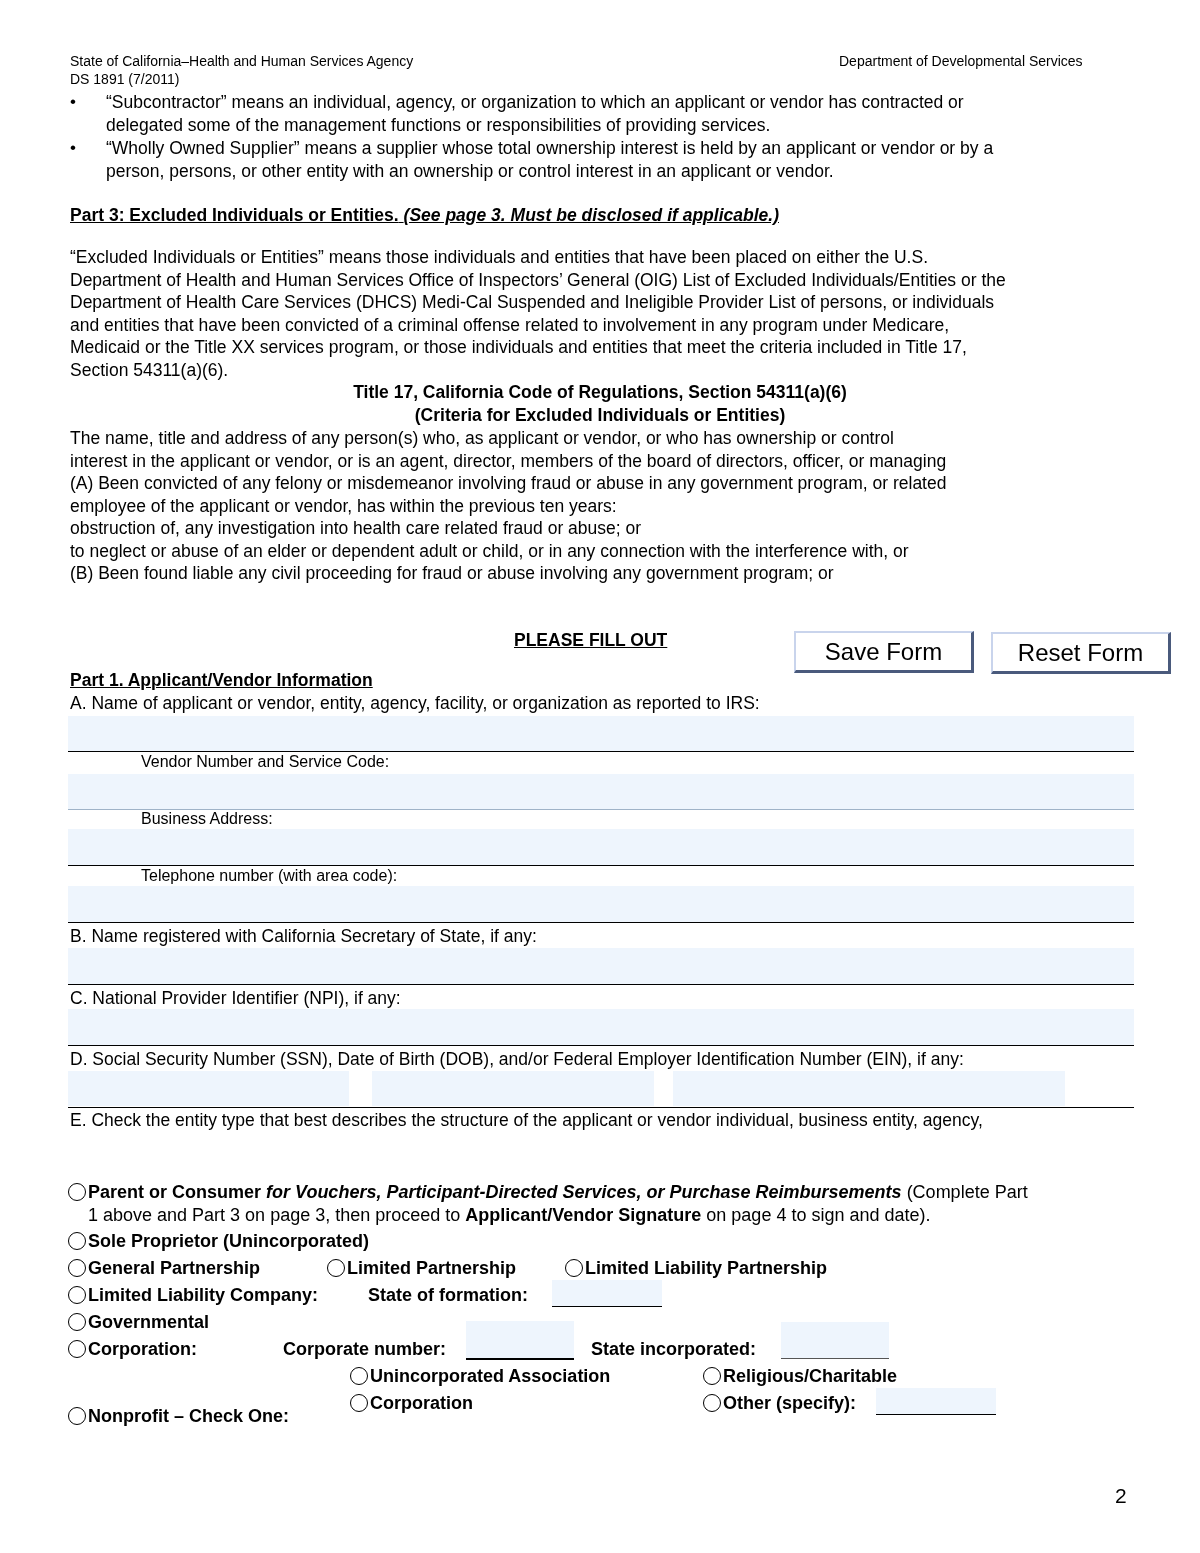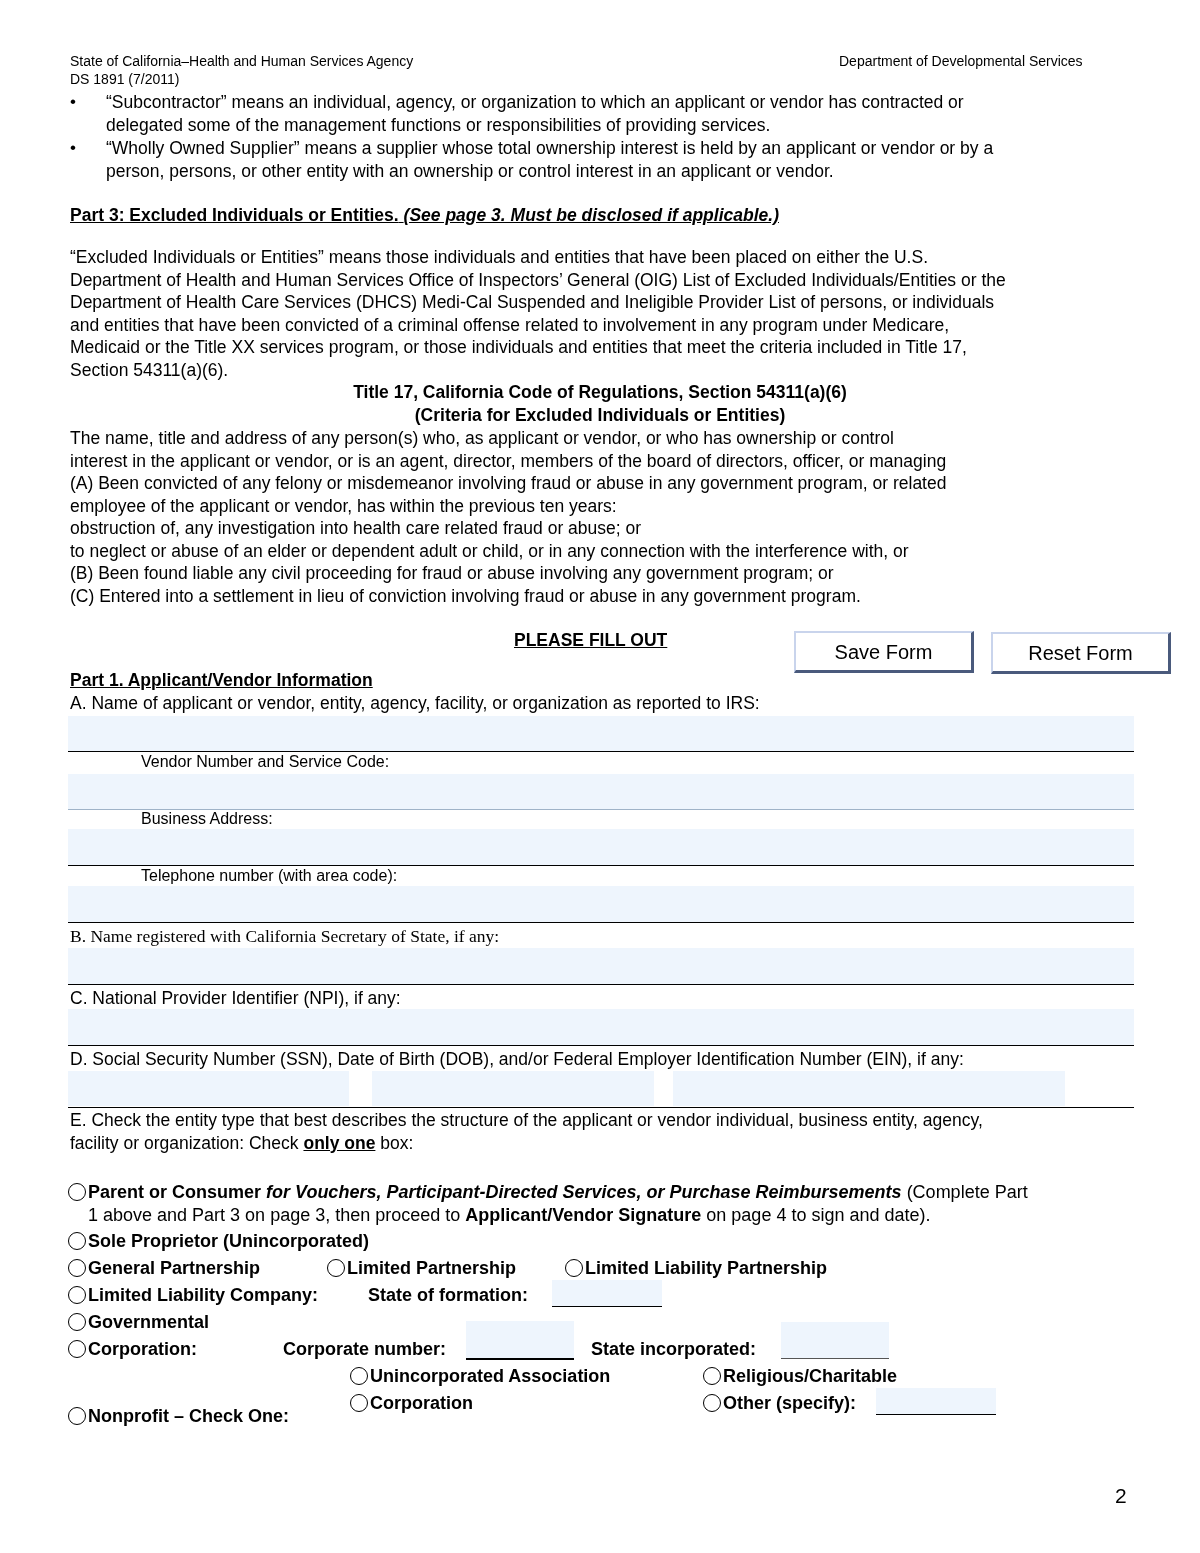--- a/index.html
+++ b/index.html
@@ -8,21 +8,21 @@
   .hdr{font-size:14px;line-height:17px;}
   .body{font-size:17.5px;line-height:22.5px;}
   .bullet{position:absolute;left:70px;font-size:17px;}
   .bold{font-weight:bold;}
   .u{text-decoration:underline;}
   .center{text-align:center;}
   .field{position:absolute;background:#eef5fd;}
   .rule{position:absolute;left:68px;width:1066px;height:1px;background:#000;}
   .rule2{position:absolute;left:68px;width:1066px;height:1px;background:#9fb3c8;}
   .sublabel{position:absolute;left:141px;font-size:16px;}
-  .btn{position:absolute;background:#fff;border:2px solid #c9d4ec;border-right:3px solid #4a5a7c;border-bottom:3px solid #4a5a7c;font-size:20px;text-align:center;line-height:34px;box-sizing:border-box;cursor:pointer;font-family:"Liberation Sans",sans-serif;}
+  .btn{position:absolute;background:#fff;border:2px solid #c9d4ec;border-right:3px solid #4a5a7c;border-bottom:3px solid #4a5a7c;font-size:24px;text-align:center;line-height:34px;box-sizing:border-box;cursor:pointer;font-family:"Liberation Sans",sans-serif;}
   .opt{position:absolute;font-size:18px;font-weight:bold;line-height:22px;white-space:nowrap;}
   .radio{display:inline-block;width:18px;height:18px;border:1.3px solid #000;border-radius:50%;vertical-align:-3px;margin-right:2px;box-sizing:border-box;cursor:pointer;}
   .norm{font-weight:normal;}
 </style>
 </head>
 <body>
 
 <div class="abs hdr" style="left:70px;top:53px;">State of California–Health and Human Services Agency</div>
 <div class="abs hdr" style="left:70px;top:71px;">DS 1891 (7/2011)</div>
 <div class="abs hdr" style="left:839px;top:53px;">Department of Developmental Services</div>
@@ -60,21 +60,20 @@
 </div>
 
 <div class="abs body" style="left:70px;top:427px;">
   <div>The name, title and address of any person(s) who, as applicant or vendor, or who has ownership or control</div>
   <div>interest in the applicant or vendor, or is an agent, director, members of the board of directors, officer, or managing</div>
   <div>(A) Been convicted of any felony or misdemeanor involving fraud or abuse in any government program, or related</div>
   <div>employee of the applicant or vendor, has within the previous ten years:</div>
   <div>obstruction of, any investigation into health care related fraud or abuse; or</div>
   <div>to neglect or abuse of an elder or dependent adult or child, or in any connection with the interference with, or</div>
   <div>(B) Been found liable any civil proceeding for fraud or abuse involving any government program; or</div>
-  <div>(C) Entered into a settlement in lieu of conviction involving fraud or abuse in any government program.</div>
 </div>
 
 <div class="abs body bold u" style="left:514px;top:629px;">PLEASE FILL OUT</div>
 <button class="btn" style="left:794px;top:631px;width:180px;height:42px;">Save Form</button>
 <button class="btn" style="left:991px;top:632px;width:180px;height:42px;">Reset Form</button>
 
 <div class="abs body bold u" style="left:70px;top:669px;">Part 1. Applicant/Vendor Information</div>
 <div class="abs body" style="left:70px;top:692px;">A. Name of applicant or vendor, entity, agency, facility, or organization as reported to IRS:</div>
 
 <div class="field" style="left:68px;top:716px;width:1066px;height:35px;"></div>
@@ -82,37 +81,36 @@
 <div class="sublabel" style="top:753px;">Vendor Number and Service Code:</div>
 <div class="field" style="left:68px;top:774px;width:1066px;height:35px;"></div>
 <div class="rule2" style="top:809px;"></div>
 <div class="sublabel" style="top:810px;">Business Address:</div>
 <div class="field" style="left:68px;top:829px;width:1066px;height:36px;"></div>
 <div class="rule" style="top:865px;"></div>
 <div class="sublabel" style="top:867px;">Telephone number (with area code):</div>
 <div class="field" style="left:68px;top:886px;width:1066px;height:36px;"></div>
 <div class="rule" style="top:922px;"></div>
 
-<div class="abs body" style="left:70px;top:925px;font-family:Liberation Serif, serif;">B. Name registered with California Secretary of State, if any:</div>
+<div class="abs body" style="left:70px;top:925px;">B. Name registered with California Secretary of State, if any:</div>
 <div class="field" style="left:68px;top:948px;width:1066px;height:36px;"></div>
 <div class="rule" style="top:984px;"></div>
 
 <div class="abs body" style="left:70px;top:987px;">C. National Provider Identifier (NPI), if any:</div>
 <div class="field" style="left:68px;top:1009px;width:1066px;height:36px;"></div>
 <div class="rule" style="top:1045px;"></div>
 
 <div class="abs body" style="left:70px;top:1048px;">D. Social Security Number (SSN), Date of Birth (DOB), and/or Federal Employer Identification Number (EIN), if any:</div>
 <div class="field" style="left:68px;top:1071px;width:281px;height:35px;"></div>
 <div class="field" style="left:372px;top:1071px;width:282px;height:35px;"></div>
 <div class="field" style="left:673px;top:1071px;width:392px;height:35px;"></div>
 <div class="rule" style="top:1107px;"></div>
 
 <div class="abs body" style="left:70px;top:1109px;">
   <div>E. Check the entity type that best describes the structure of the applicant or vendor individual, business entity, agency,</div>
-  <div><span>facility or organization: Check </span><b class="u">only one</b><span> box:</span></div>
 </div>
 
 <div class="opt" style="left:68px;top:1181px;">
   <span class="radio"></span><span>Parent  or Consumer </span><i>for Vouchers, Participant-Directed Services, or Purchase Reimbursements</i><span class="norm"> (Complete Part</span>
 </div>
 <div class="opt norm" style="left:88px;top:1204px;font-weight:normal;">
   <span>1 above and Part 3 on page 3, then proceed to </span><b>Applicant/Vendor Signature</b><span> on page 4 to sign and date).</span>
 </div>
 
 <div class="opt" style="left:68px;top:1230px;">

